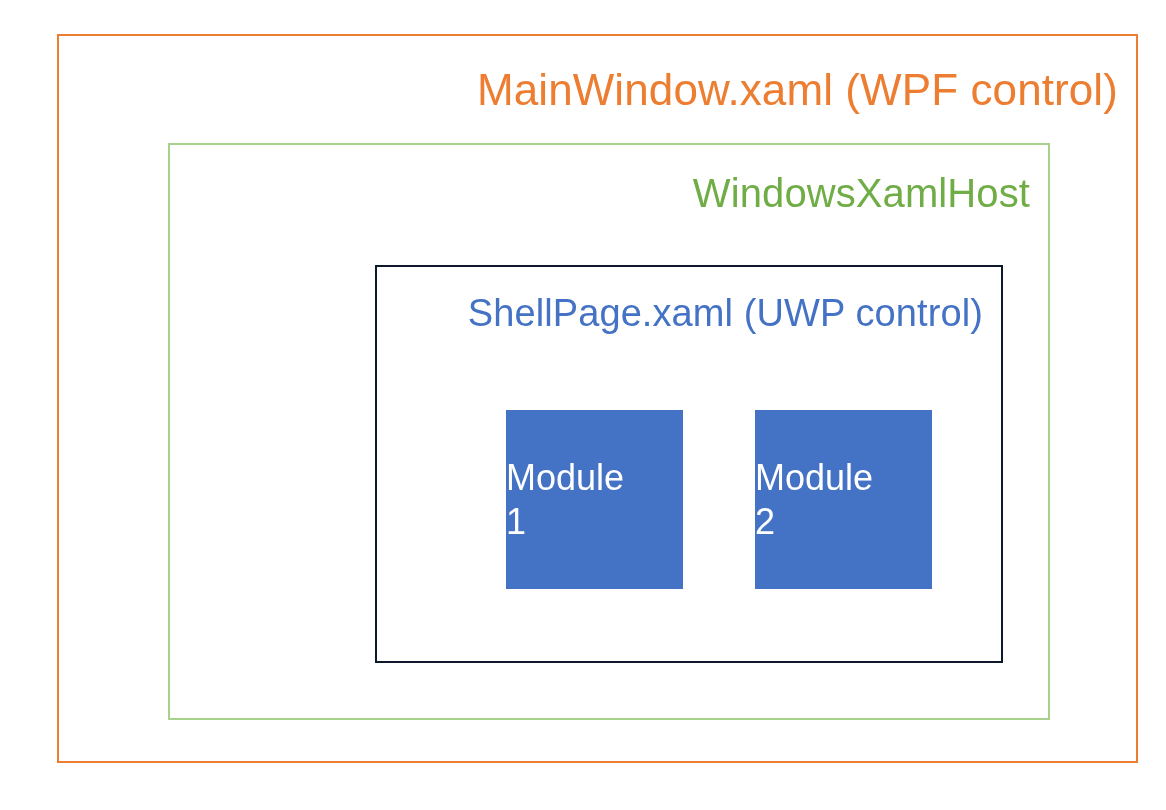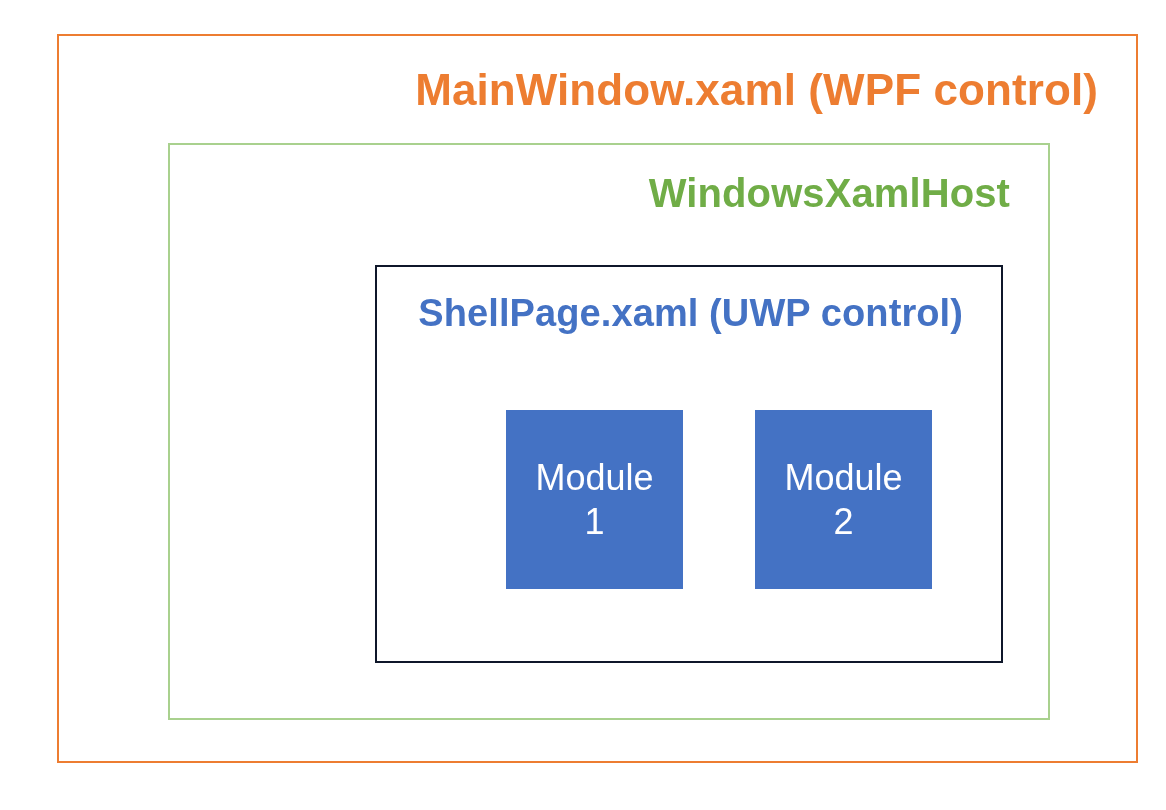--- a/index.html
+++ b/index.html
@@ -52,23 +52,23 @@
     width: 628px;
     height: 398px;
     border: 2px solid #0f172a;
     background: #ffffff;
     box-sizing: border-box;
   }
 
   
   .layer-label {
     position: absolute;
-    right: 38px;
+    right: 18px;
     white-space: nowrap;
-    font-weight: 700;
+    font-weight: 400;
     letter-spacing: 0.1px;
   }
 
   .label-outer {
     top: 28px;
     font-size: 44px;
     line-height: 52px;
     color: #ED7D31;
   }
 
@@ -99,21 +99,21 @@
     align-items: flex-start;
   }
 
   .module-box {
     width: 177px;
     height: 179px;
     background: #4472C4;
     color: #ffffff;
     display: flex;
     flex-direction: column;
-    align-items: center;
+    align-items: flex-start;
     justify-content: center;
     box-sizing: border-box;
   }
 
   .module-line {
     font-size: 36px;
     line-height: 44px;
     text-align: center;
     white-space: nowrap;
   }

